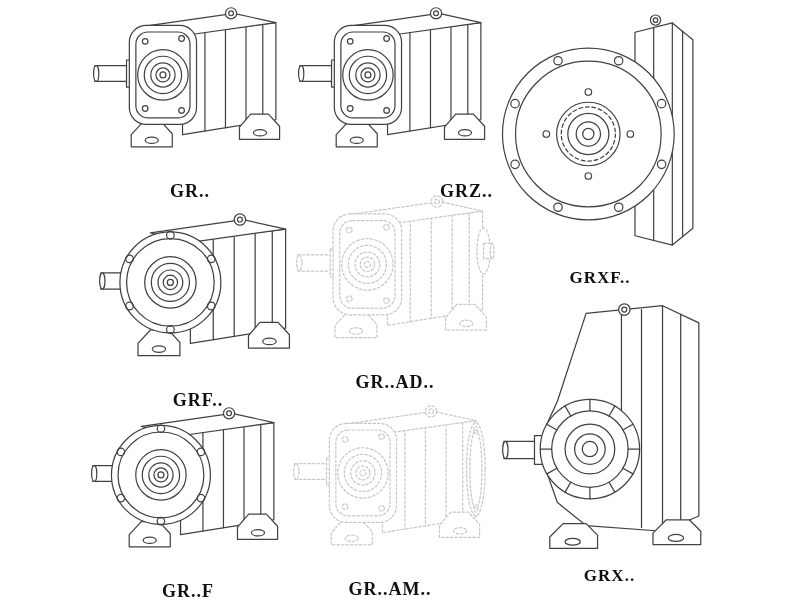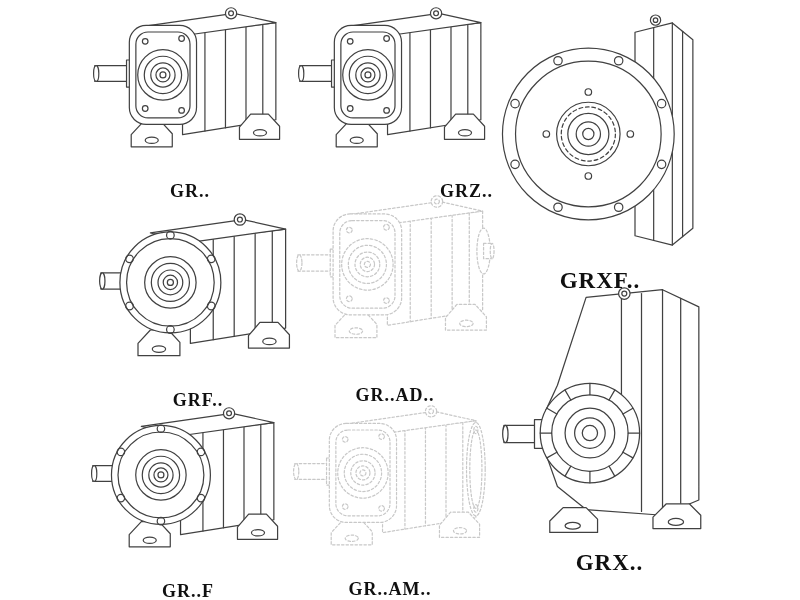--- a/index.html
+++ b/index.html
@@ -23,21 +23,21 @@
   .canvas { width: 100%; }
   .canvas svg { display: block; width: 100%; height: auto; }
   figcaption {
     margin-top: 4px;
     font-weight: bold;
     font-size: 18px;
     letter-spacing: 1px;
     color: #101010;
     white-space: nowrap;
   }
-  figcaption.big { font-size: 23px; margin-top: 8px; }
+  figcaption.big { font-size: 17px; margin-top: 8px; }
   .solid { color: var(--ink, #414141); }
   .ghost { color: var(--ghost, #c8c8c8); }
   .ghost svg * { stroke-dasharray: 2.6 2.2; }
 </style>
 </head>
 <body>
 
 <div id="stage">
 
   <figure class="cell solid" style="left:92px; top:4px; width:196px;">
@@ -178,21 +178,21 @@
             <circle cx="76" cy="76" r="20"></circle>
             <circle cx="76" cy="76" r="13"></circle>
             <circle cx="76" cy="76" r="7.5"></circle>
             <circle cx="76" cy="76" r="3.2"></circle>
           </g>
         </svg>
       </div>
     <figcaption>GRF..</figcaption>
   </figure>
 
-  <figure class="cell ghost" style="left:295px; top:192px; width:200px;gap:13px;">
+  <figure class="cell ghost" style="left:295px; top:192px; width:200px;">
     <div class="canvas">
         <svg class="draw" viewBox="0 0 210 185" xmlns="http://www.w3.org/2000/svg">
           <g fill="none" stroke="currentColor" stroke-width="1.3" stroke-linecap="round" stroke-linejoin="round">
             <rect x="3" y="66" width="36" height="17" fill="#fff"></rect>
             <ellipse cx="4.5" cy="74.5" rx="2.8" ry="8.5" fill="#fff"></ellipse>
             <rect x="37" y="60" width="11" height="29" fill="#fff"></rect>
             <polygon points="97,32 197,20 197,124 97,140" fill="#fff"></polygon>
             <line x1="121" y1="29.2" x2="121" y2="136.2"></line>
             <line x1="143" y1="26.5" x2="143" y2="132.7"></line>
             <line x1="165" y1="23.9" x2="165" y2="129.2"></line>
@@ -295,21 +295,21 @@
             <circle cx="76" cy="76" r="20"></circle>
             <circle cx="76" cy="76" r="13"></circle>
             <circle cx="76" cy="76" r="7.5"></circle>
             <circle cx="76" cy="76" r="3.2"></circle>
           </g>
         </svg>
       </div>
     <figcaption>GR..AM..</figcaption>
   </figure>
 
-  <figure class="cell solid" style="left:502px; top:284px; width:215px;">
+  <figure class="cell solid" style="left:502px; top:300px; width:215px;">
     <div class="canvas">
         <svg class="draw" viewBox="0 0 225 270" xmlns="http://www.w3.org/2000/svg">
           <g fill="none" stroke="currentColor" stroke-width="1.3" stroke-linecap="round" stroke-linejoin="round">
             <rect x="2" y="148" width="34" height="18" fill="#fff"></rect>
             <ellipse cx="3.5" cy="157" rx="2.8" ry="9" fill="#fff"></ellipse>
             <rect x="34" y="142" width="12" height="30" fill="#fff"></rect>
             <polygon points="88,14 168,6 206,24 206,226 168,242 88,236 58,212 46,178 46,132 58,106" fill="#fff"></polygon>
             <line x1="168" y1="6" x2="168" y2="242"></line>
             <line x1="187" y1="15" x2="187" y2="233"></line>
             <line x1="146" y1="10" x2="146" y2="238"></line>

